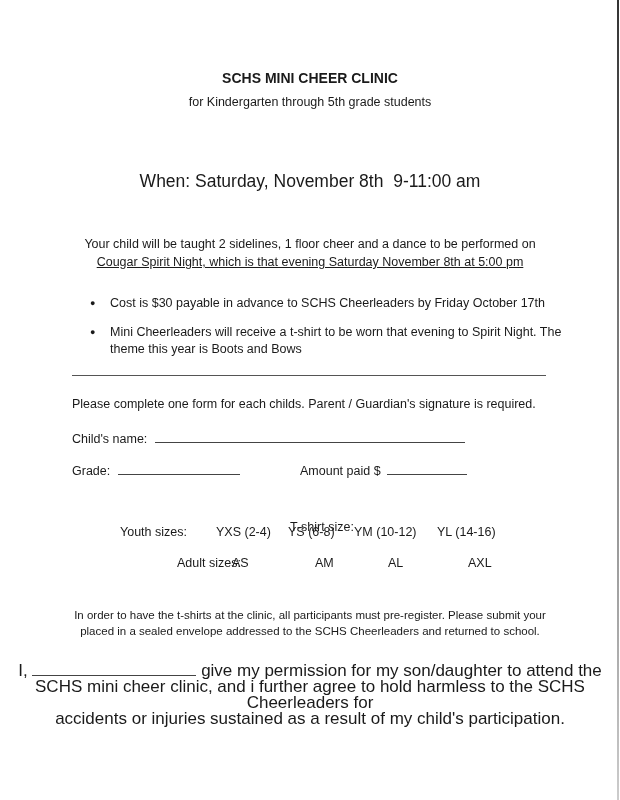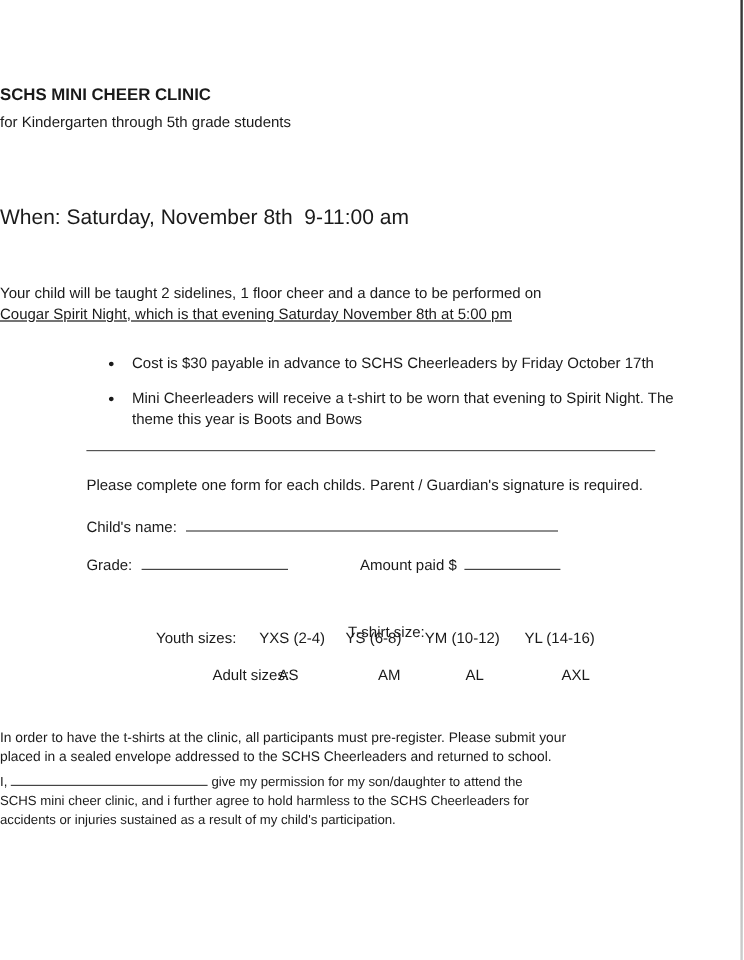--- a/index.html
+++ b/index.html
@@ -1,35 +1,35 @@
 <!DOCTYPE html>
 <html><head>
 <meta charset="utf-8">
 <style>
   html, body { margin: 0; padding: 0; }
   body {
     width: 620px; height: 800px; background: #ffffff; position: relative; overflow: hidden;
     font-family: "Liberation Sans", sans-serif; color: #1a1a1a;
   }
   .abs { position: absolute; }
-  .center { left: 0; width: 620px; text-align: left; }
+  .center { left: 0; width: 620px; text-align: center; }
   .title { top: 70px; font-size: 14px; font-weight: bold; }
   .intro { top: 94px; font-size: 12.5px; line-height: 17px; }
   .when { top: 170px; font-size: 17.5px; line-height: 22px; }
   .taught { top: 235px; font-size: 12.5px; line-height: 18px; }
   .u { text-decoration: underline; }
   .bullets { top: 295px; left: 90px; width: 480px; font-size: 12.5px; line-height: 17px; }
   .bullet { position: relative; padding-left: 20px; margin-bottom: 12px; }
   .bullet .dot { position: absolute; left: 0; top: 0; }
   .rule { top: 375px; left: 72px; width: 474px; height: 0; border-top: 1px solid #555; }
   .form-line { font-size: 12.5px; left: 72px; }
   .blank { display: inline-block; border-bottom: 1px solid #444; height: 12px; vertical-align: baseline; }
   .sizes { font-size: 12.5px; }
   .notice { top: 607px; font-size: 11.5px; line-height: 16px; }
-  .perm { top: 642px; font-size: 11px; line-height: 16px; }
+  .perm { top: 663px; font-size: 17px; line-height: 16px; }
   .edge { top: 0; left: 617px; width: 2px; height: 800px; background: linear-gradient(#333, #777 40%, #aaa 80%, #ccc); }
 </style>
 </head>
 <body>
 
 <div class="abs edge"></div>
 
 <div class="abs center title">SCHS MINI CHEER CLINIC</div>
 
 <div class="abs center intro">
@@ -70,21 +70,21 @@
   <span class="blank" style="width:122px; margin-left:4px;"></span>
 </div>
 
 <div class="abs form-line" style="top:462px; left:300px;">
   <span>Amount paid $</span>
   <span class="blank" style="width:80px; margin-left:3px;"></span>
 </div>
 
 <div class="abs sizes" style="top:492px; left:290px;margin-top:28px;">T-shirt size:</div>
 
-<div class="abs sizes" style="top:525px; left:130px;">Youth sizes:</div>
+<div class="abs sizes" style="top:525px; left:120px;">Youth sizes:</div>
 <div class="abs sizes" style="top:525px; left:216px;">YXS (2-4)</div>
 <div class="abs sizes" style="top:525px; left:288px;">YS (6-8)</div>
 <div class="abs sizes" style="top:525px; left:354px;">YM (10-12)</div>
 <div class="abs sizes" style="top:525px; left:437px;">YL (14-16)</div>
 
 <div class="abs sizes" style="top:556px; left:130px;margin-left:47px;">Adult sizes:</div>
 <div class="abs sizes" style="top:556px; left:232px;">AS</div>
 <div class="abs sizes" style="top:556px; left:315px;">AM</div>
 <div class="abs sizes" style="top:556px; left:388px;">AL</div>
 <div class="abs sizes" style="top:556px; left:468px;">AXL</div>

